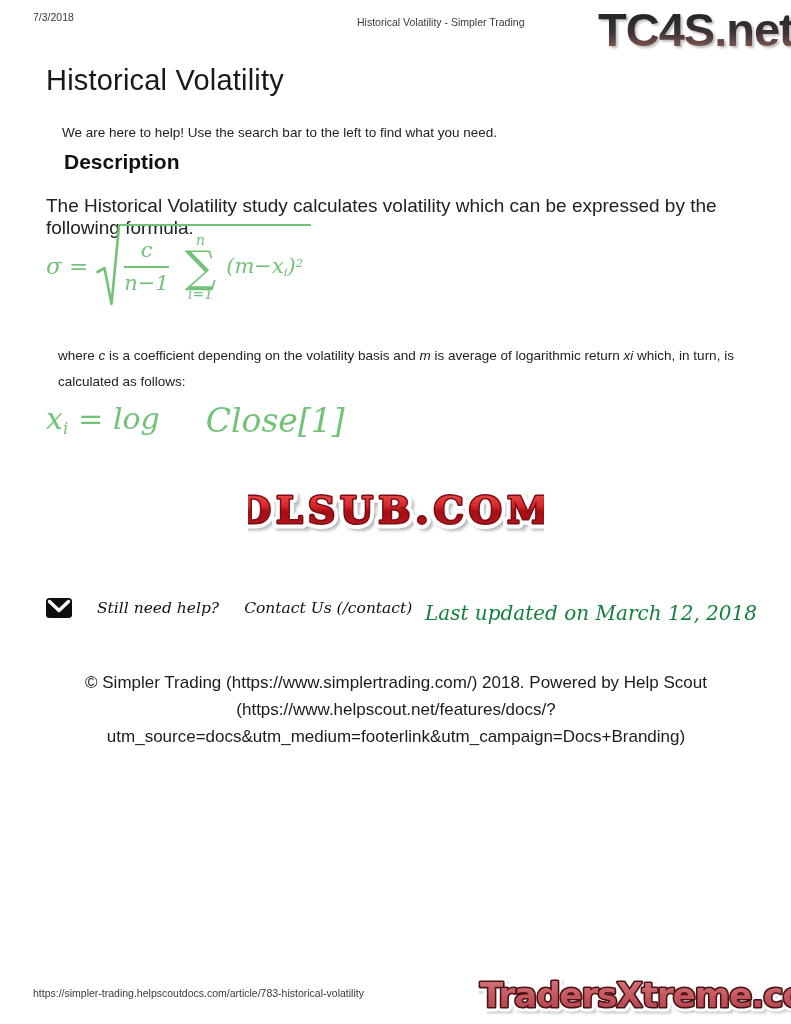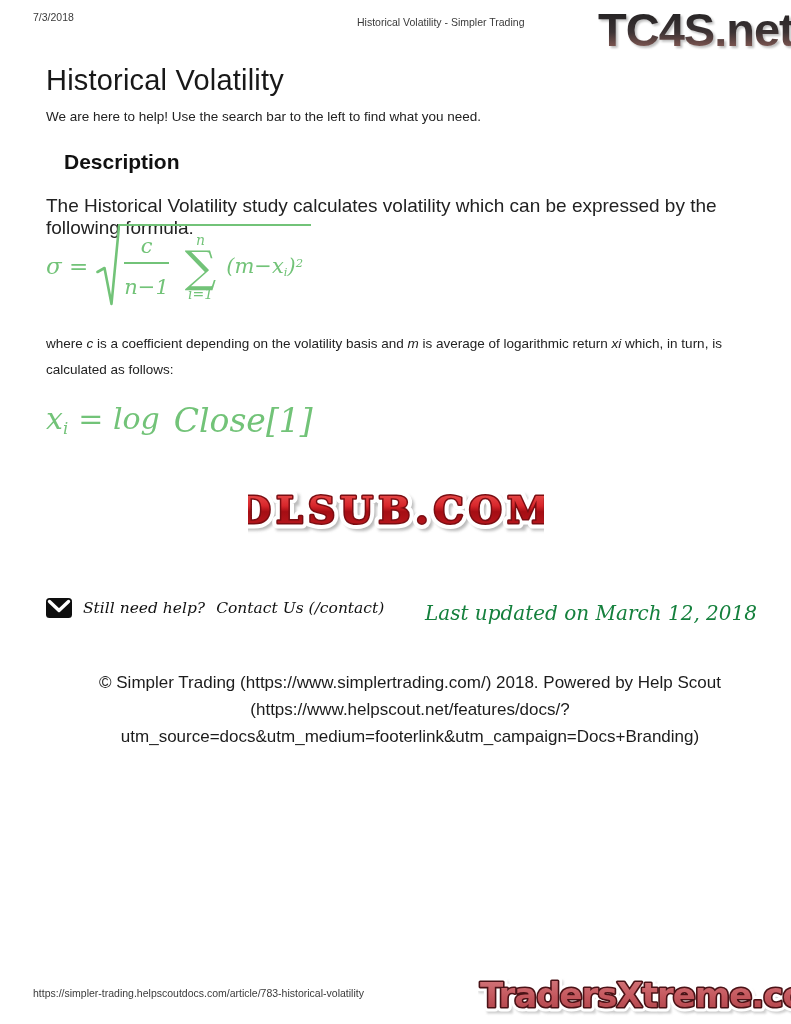--- a/index.html
+++ b/index.html
@@ -34,54 +34,54 @@
   
   .formula{color:#72c378;font-family:"DejaVu Serif", serif;font-style:italic;}
   .f1{left:46px;top:224px;display:flex;align-items:center;}
   .f1-lhs{font-size:23px;margin-right:8px;white-space:nowrap;}
   .sqrt{display:flex;align-items:flex-start;}
   .radical-svg{display:block;margin-right:-2px;}
   .radicand{height:84px;box-sizing:border-box;border-top:2.5px solid currentColor;
             display:flex;align-items:center;padding:0 8px 0 6px;}
   .r-frac{text-align:center;font-size:21px;line-height:1.1;margin-right:6px;}
   .r-num{display:block;padding:0 12px 4px;border-bottom:2px solid currentColor;}
-  .r-den{display:block;padding-top:12px;white-space:nowrap;font-style:italic;}
+  .r-den{display:block;padding-top:4px;white-space:nowrap;font-style:italic;}
   .sum{display:flex;flex-direction:column;align-items:center;font-size:14px;line-height:1;margin:0 10px;}
   .sum-sigma{font-size:44px;line-height:.85;font-style:normal;margin:1px 0 2px;}
   .term{font-size:21px;white-space:nowrap;}
   .sub{font-size:.55em;vertical-align:-.3em;}
   .sup{font-size:.55em;vertical-align:.55em;}
 
   .f2{left:46px;top:398px;display:flex;align-items:center;}
   .f2-lhs{font-size:30px;white-space:nowrap;}
   .f2-eq{font-size:30px;margin:0 14px 0 10px;white-space:nowrap;}
   .f2-frac{text-align:center;font-size:33px;line-height:1.15;}
   .f2-num{display:block;padding:0 14px 6px;border-bottom:2.5px solid currentColor;}
-  .f2-den{display:block;padding-top:4px;white-space:nowrap;}
+  .f2-den{display:block;padding-top:4px;white-space:nowrap;margin-left:32px;}
 
   
-  .help-row{left:46px;top:598px;display:flex;align-items:center;gap:11px;}
+  .help-row{left:46px;top:598px;display:flex;align-items:center;gap:25px;}
   .help-text{font-family:"DejaVu Serif", serif;font-style:italic;font-size:15.5px;color:#111;white-space:nowrap;}
   .contact-link{font-family:"DejaVu Serif", serif;font-style:italic;font-size:15.5px;color:#111;white-space:nowrap;}
   .last-updated{right:34px;top:601px;font-family:"DejaVu Serif", serif;font-style:italic;
                 font-size:20px;color:#15803d;white-space:nowrap;}
 
   
-  .footer-block{left:60px;top:669px;width:700px;text-align:center;font-size:17px;line-height:27px;color:#1c1c1c;}
+  .footer-block{left:46px;top:669px;width:700px;text-align:center;font-size:17px;line-height:27px;color:#1c1c1c;}
 </style>
 <title>Historical Volatility - Simpler Trading</title></head>
 <body>
 
 <div class="abs print-date">7/3/2018</div>
 <div class="abs print-title">Historical Volatility - Simpler Trading</div>
 
 <div class="abs wm-tc4s">TC4S.net</div>
 
 <h1 class="abs article-title" style="margin:0;">Historical Volatility</h1>
-<p class="abs intro" style="margin:0;">We are here to help! Use the search bar to the left to find what you need.</p>
+<p class="abs intro" style="margin:16px;">We are here to help! Use the search bar to the left to find what you need.</p>
 <h2 class="abs section-heading" style="margin:0;">Description</h2>
 <p class="abs body1" style="margin:0;">The Historical Volatility study calculates volatility which can be expressed by the following formula:</p>
 
 <div class="abs formula f1">
   <span class="f1-lhs">σ =</span>
   <span class="sqrt">
     <svg class="radical-svg" width="24" height="84" viewBox="0 0 24 84">
       <path d="M1.5 48 L8.5 44 L15.5 80 L23 2.2" stroke="#72c378" stroke-width="2.6" fill="none" stroke-linejoin="round" stroke-linecap="round"></path>
     </svg>
     <span class="radicand">
@@ -92,21 +92,21 @@
       <span class="sum">
         <span>n</span>
         <span class="sum-sigma">∑</span>
         <span>i=1</span>
       </span>
       <span class="term"><span>(m−x</span><span class="sub">i</span><span>)</span><span class="sup">2</span></span>
     </span>
   </span>
 </div>
 
-<p class="abs body2" style="margin:0;"><span>where </span><span class="ivar">c</span><span> is a coefficient depending on the volatility basis and </span><span class="ivar">m</span><span> is average of logarithmic return </span><span class="ivar">xi</span><span> which, in turn, is calculated as follows:</span></p>
+<p class="abs body2" style="margin:12px;"><span>where </span><span class="ivar">c</span><span> is a coefficient depending on the volatility basis and </span><span class="ivar">m</span><span> is average of logarithmic return </span><span class="ivar">xi</span><span> which, in turn, is calculated as follows:</span></p>
 
 <div class="abs formula f2">
   <span class="f2-lhs"><span>x</span><span class="sub">i</span></span>
   <span class="f2-eq">= log</span>
   <span class="f2-frac">
     <span class="f2-den">Close[1]</span>
   </span>
 </div>
 
 <svg class="abs" style="left:248px;top:482px;" width="296" height="58" viewBox="0 0 296 58">

